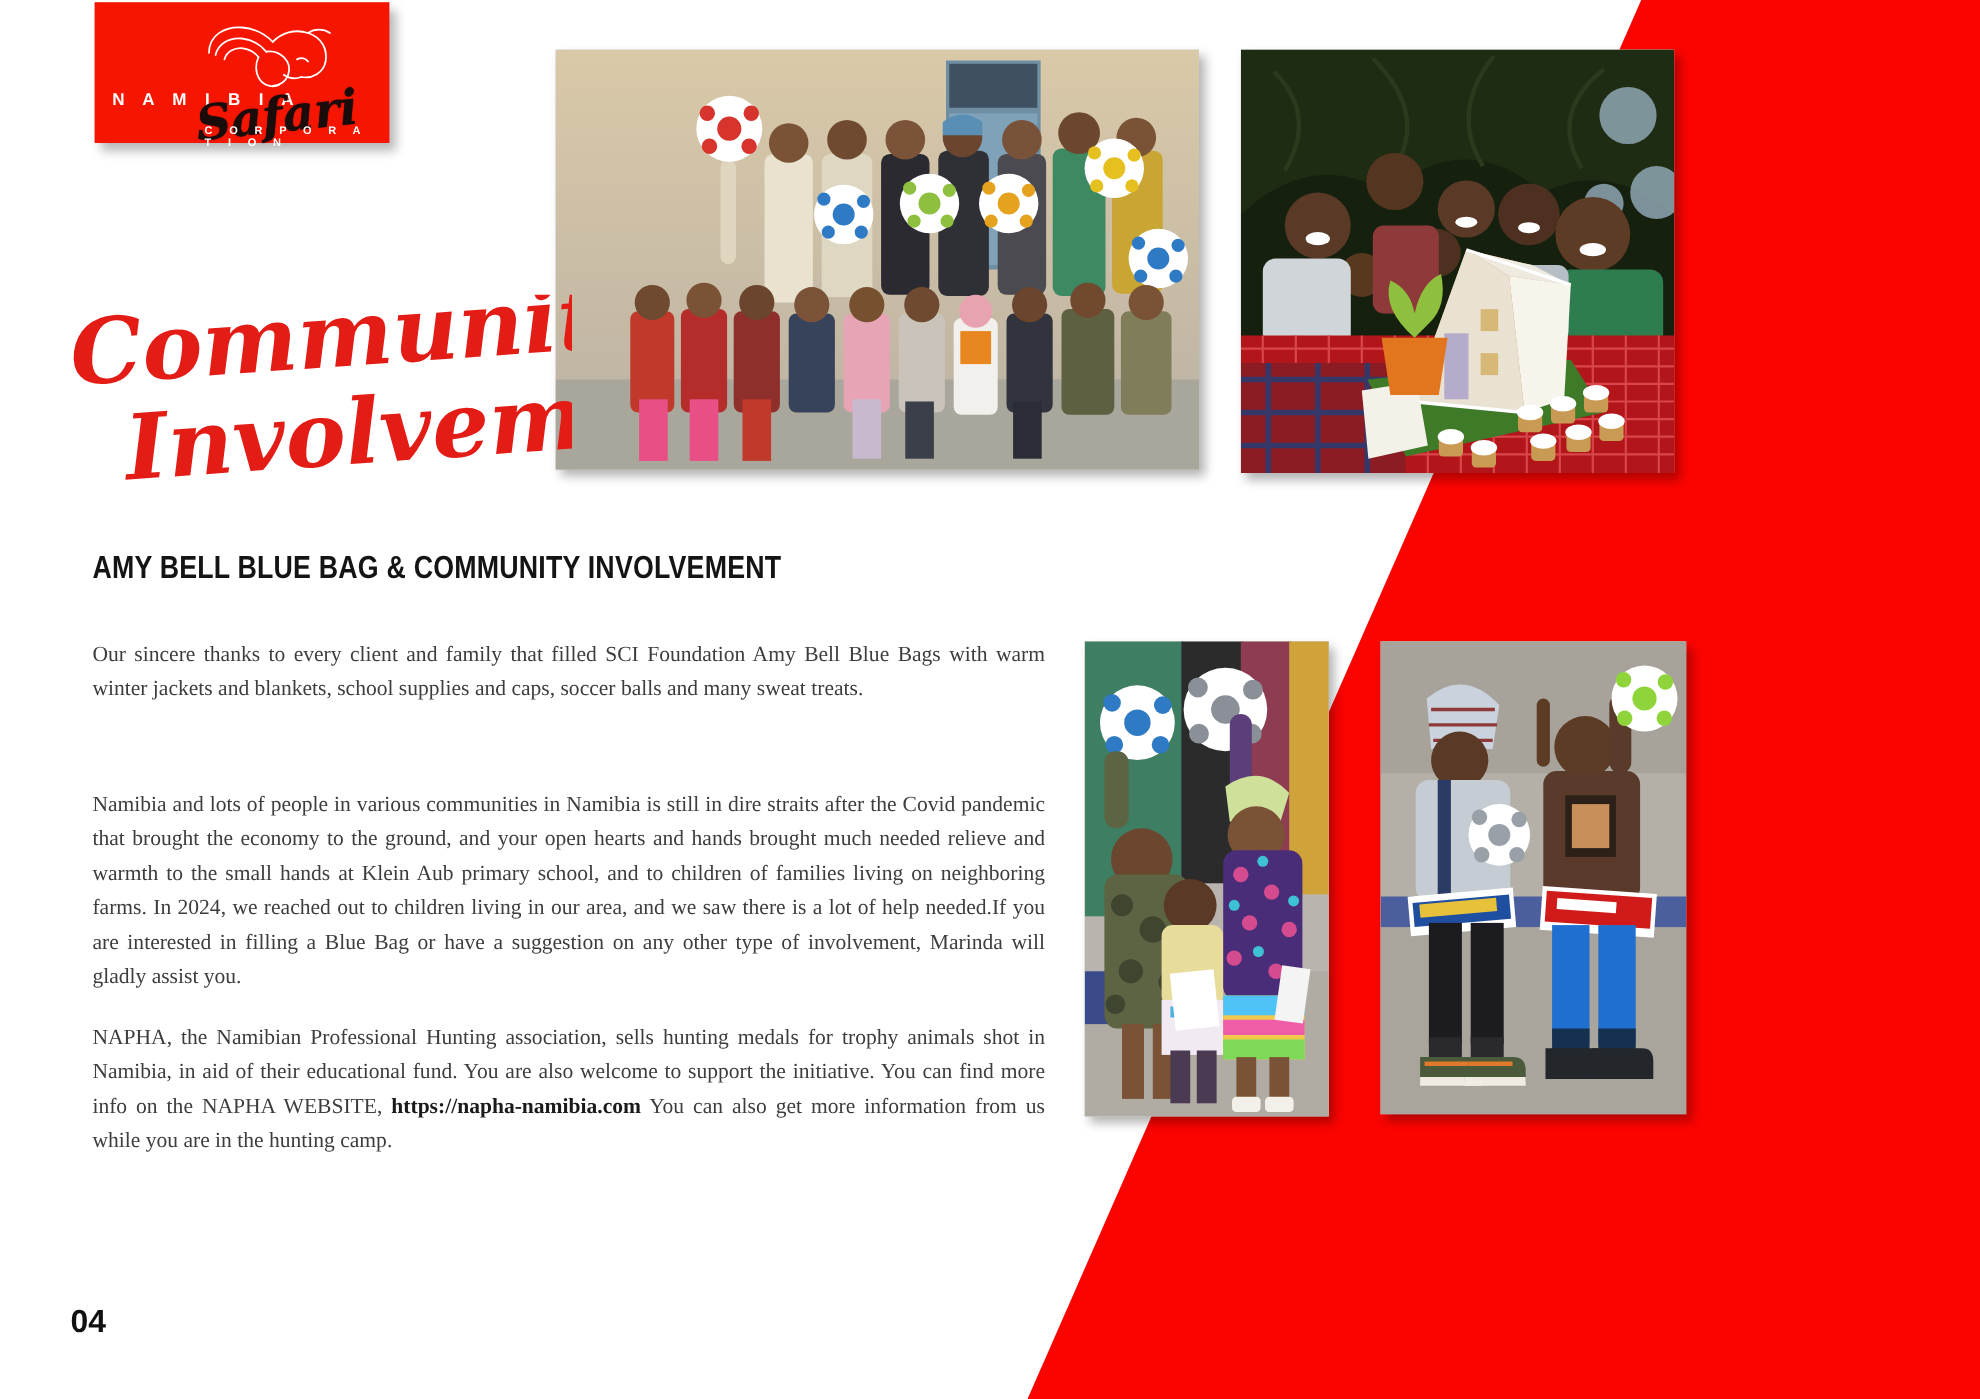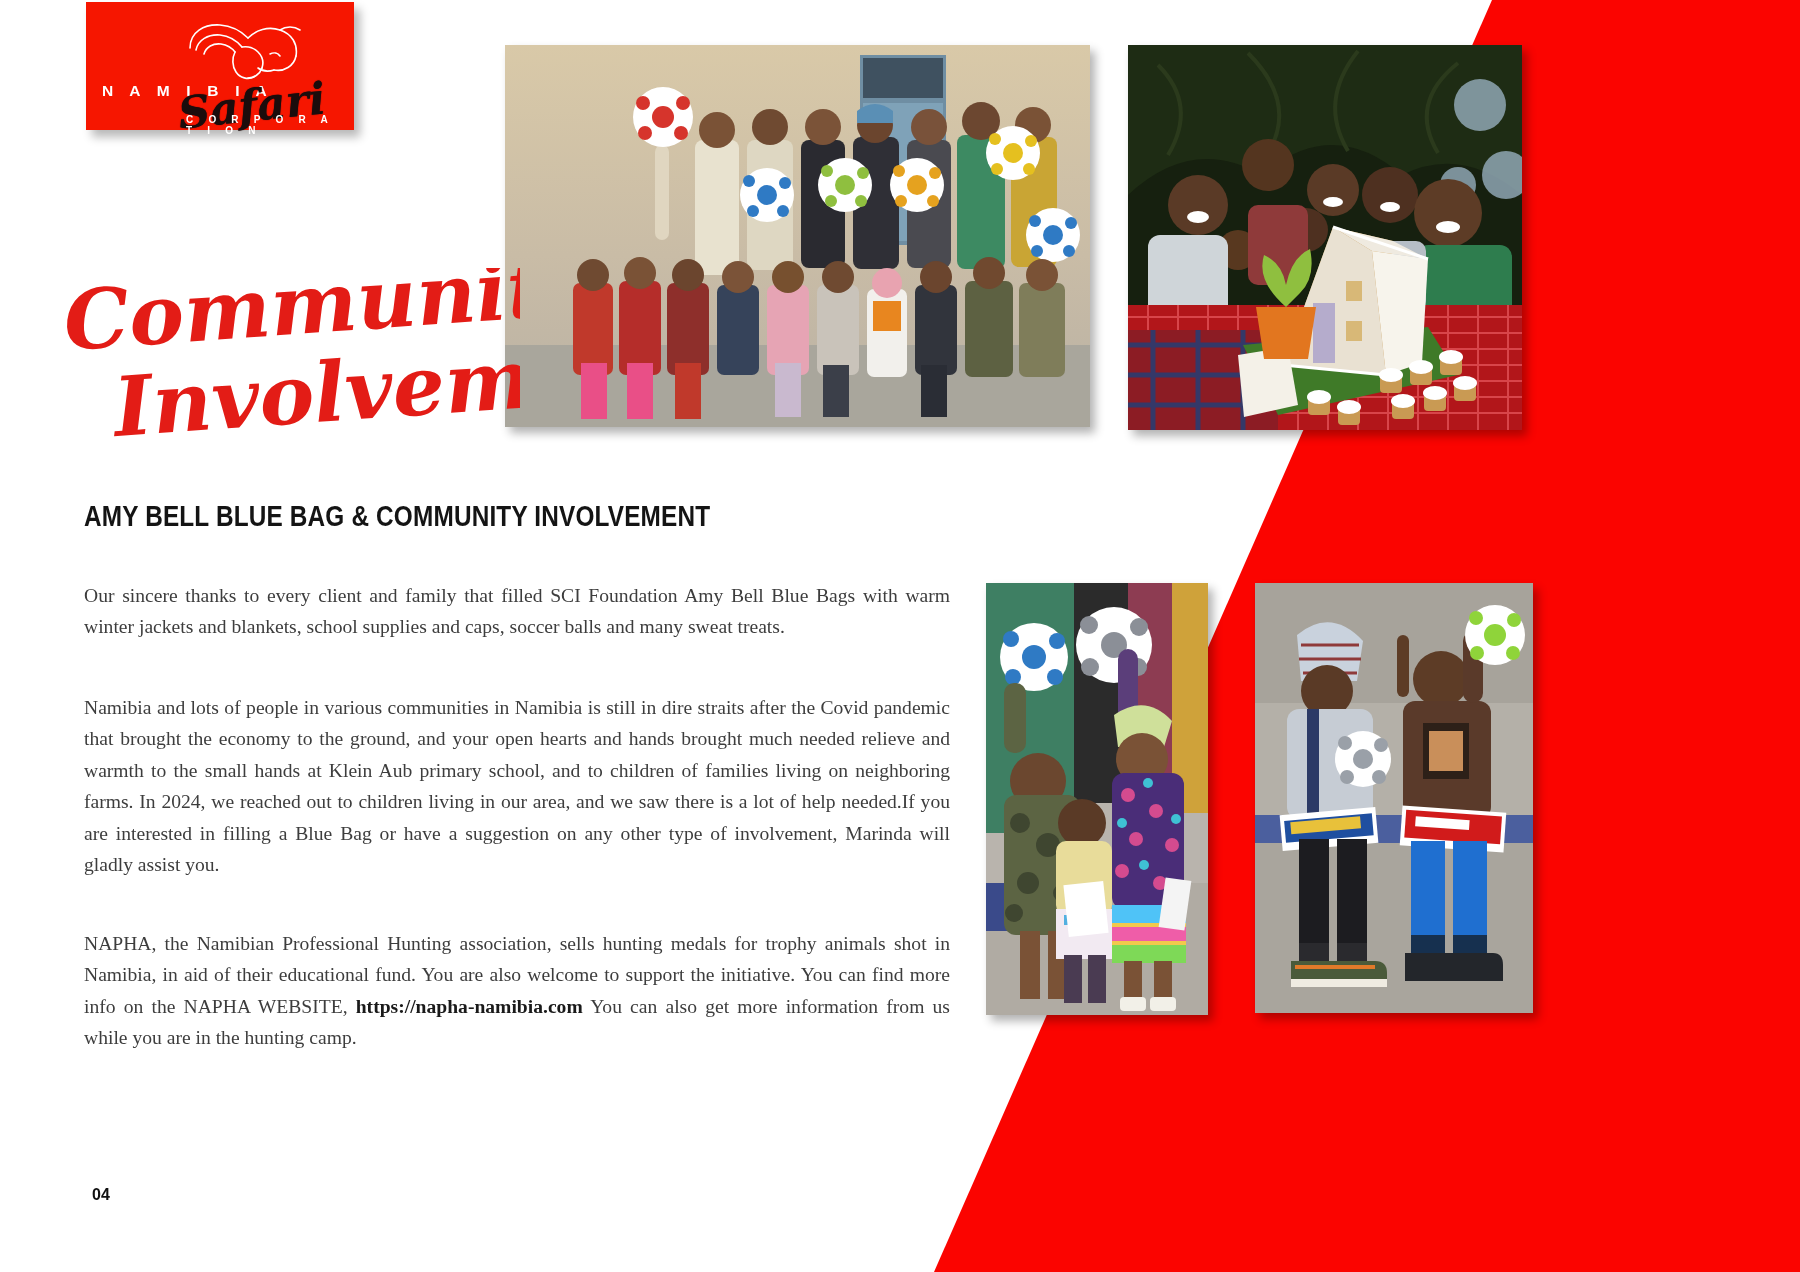--- a/index.html
+++ b/index.html
@@ -64,27 +64,27 @@
     transform:scaleX(.84);transform-origin:left center;
     white-space:nowrap;z-index:6;
   }
   .copy{
     position:absolute;left:84px;width:866px;z-index:6;
     font-family:Liberation Serif, serif;
     font-size:19.6px;line-height:31.5px;color:#3d3d3d;
     text-align:justify;text-justify:inter-word;
   }
   .copy.p1{top:560px;}
-  .copy.p2{top:672px;}
+  .copy.p2{top:696px;}
   .copy.p3{top:908px;}
   .copy b{color:#1a1a1a;font-weight:700;margin-top:16px;}
   .pageno{
     position:absolute;left:64px;top:1186px;z-index:6;
     font-family:"Liberation Sans", sans-serif;
-    font-weight:700;font-size:16px;color:#111111;margin-left:28px;
+    font-weight:700;font-size:29px;color:#111111;
   }
 </style>
 </head>
 <body>
 
 <div class="red-wedge"></div>
 
 <div class="logo-card">
   <div class="logo-inner">
     <svg class="logo-animal" viewBox="0 0 130 78">

